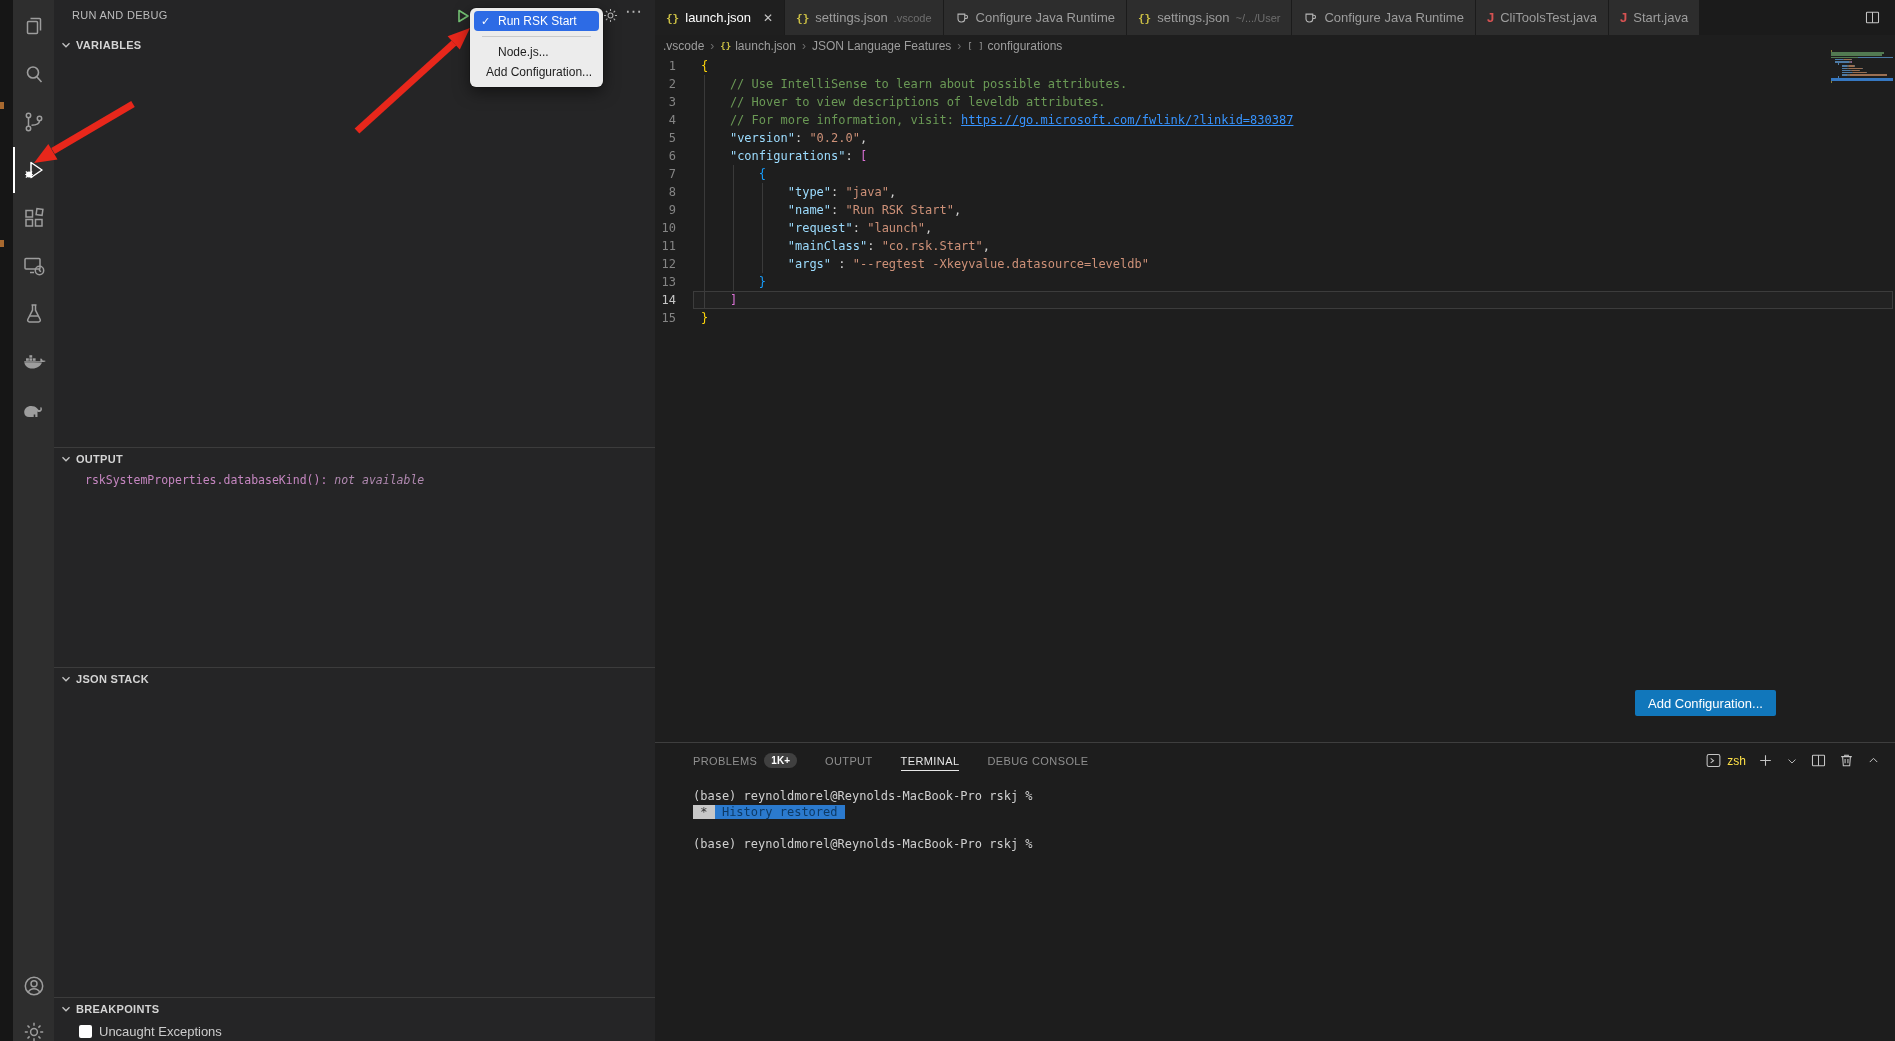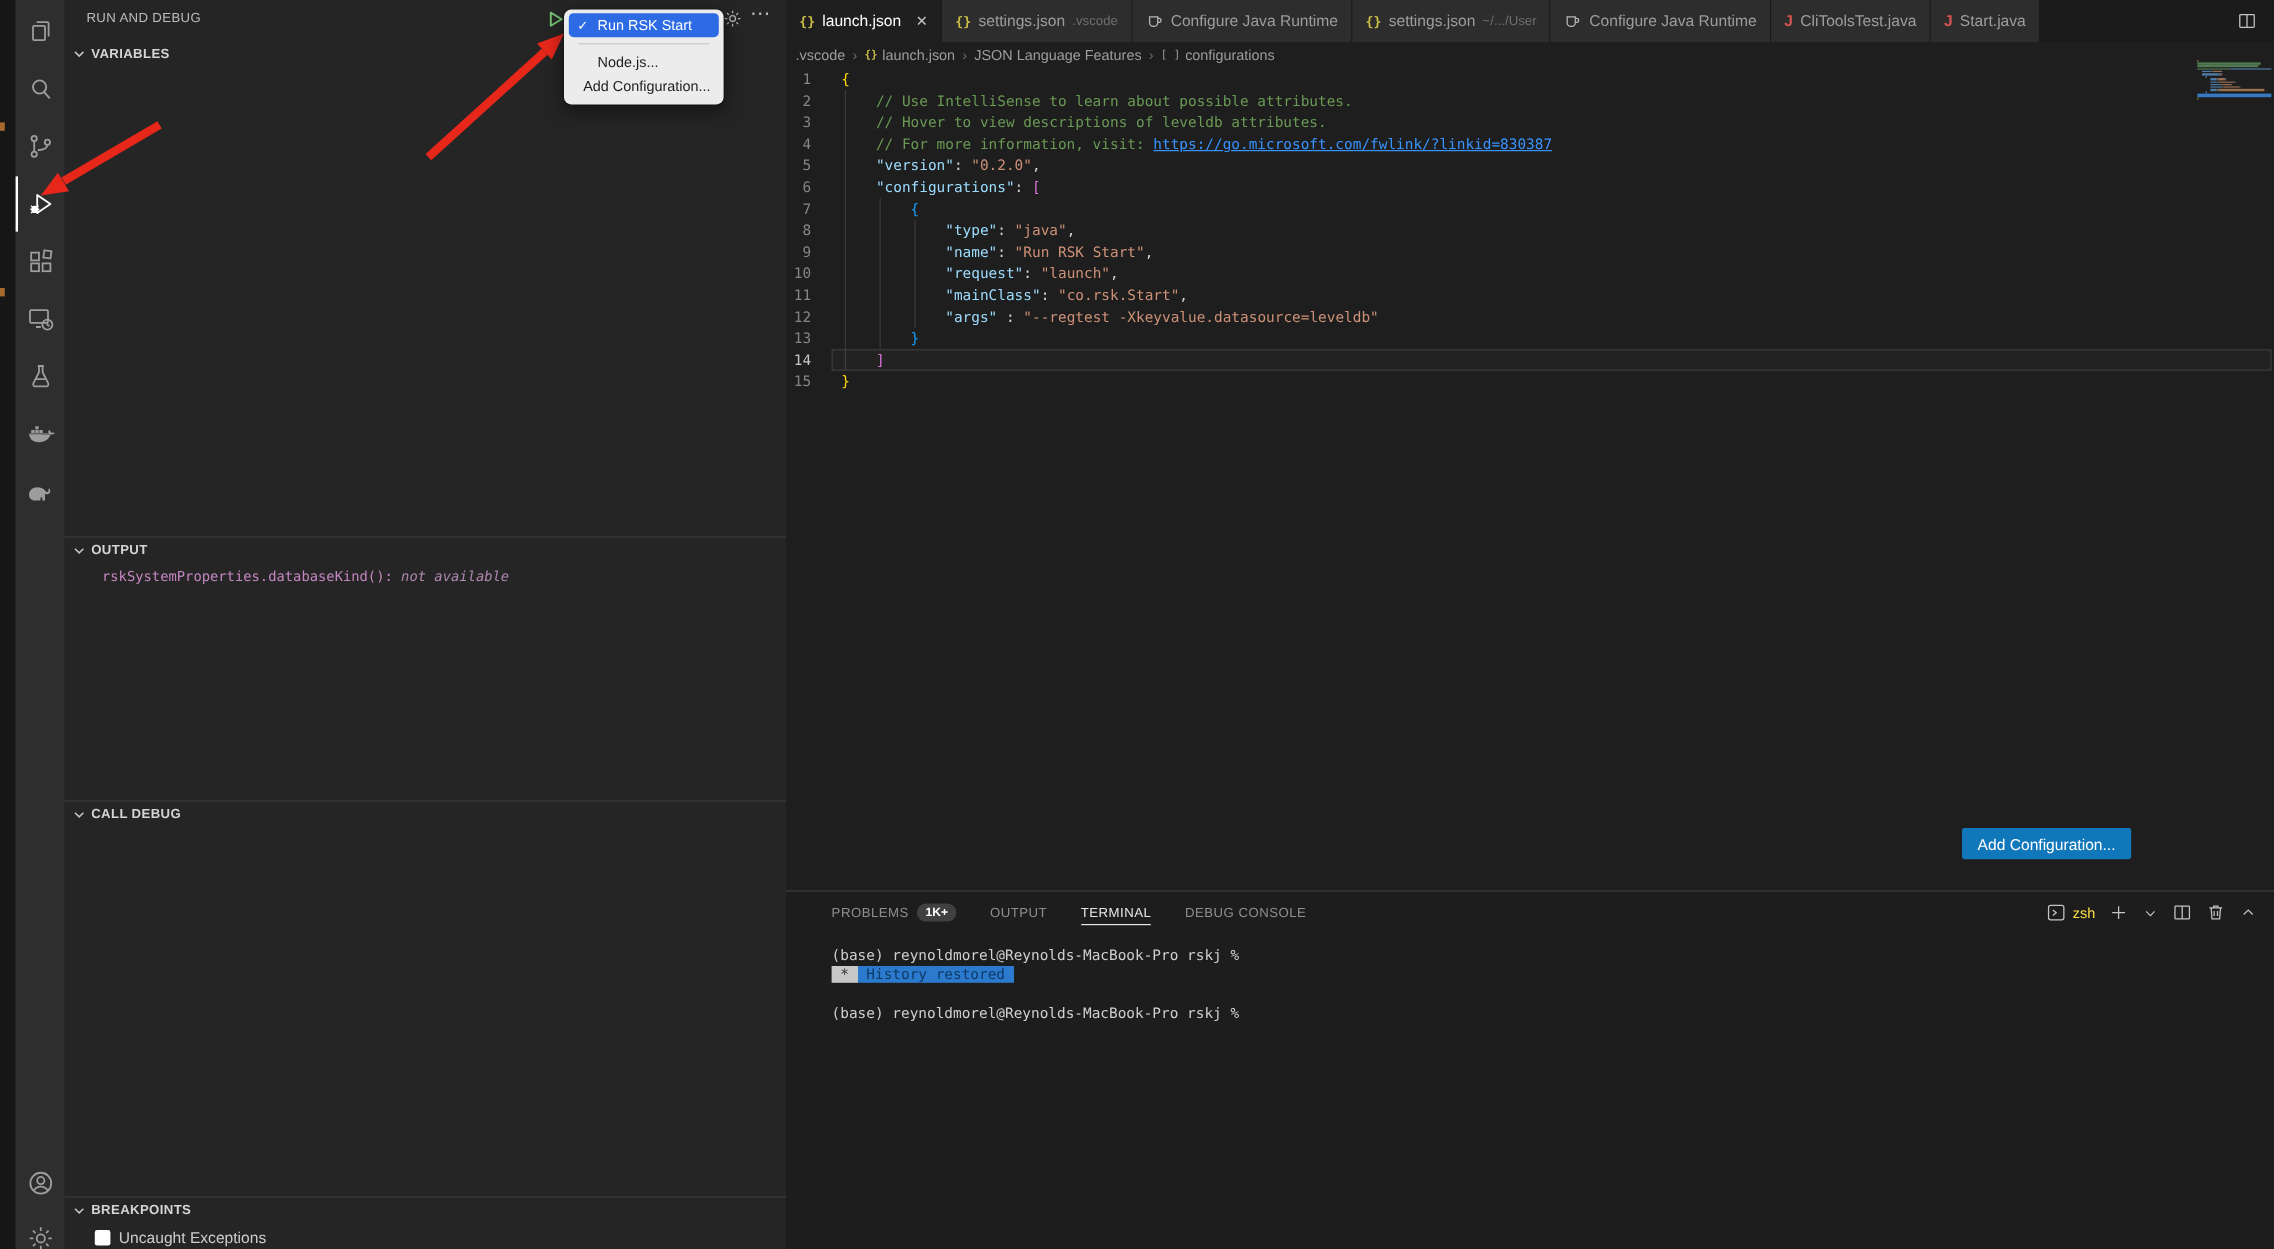--- a/index.html
+++ b/index.html
@@ -239,21 +239,21 @@
     </div>
   </div>
 
   <div class="side-section bordered" style="top:667px">
     <div class="section-header">
       <span class="chev">
           <svg viewBox="0 0 16 16" width="14" height="14" fill="none" stroke="currentColor" stroke-width="1.5">
             <path d="M4 6l4 4 4-4"></path>
           </svg>
         </span>
-      <span>CALL DEBUG</span>
+      <span>JSON STACK</span>
     </div>
   </div>
 
   <div class="side-section bordered" style="top:997px">
     <div class="section-header">
       <span class="chev">
           <svg viewBox="0 0 16 16" width="14" height="14" fill="none" stroke="currentColor" stroke-width="1.5">
             <path d="M4 6l4 4 4-4"></path>
           </svg>
         </span>

